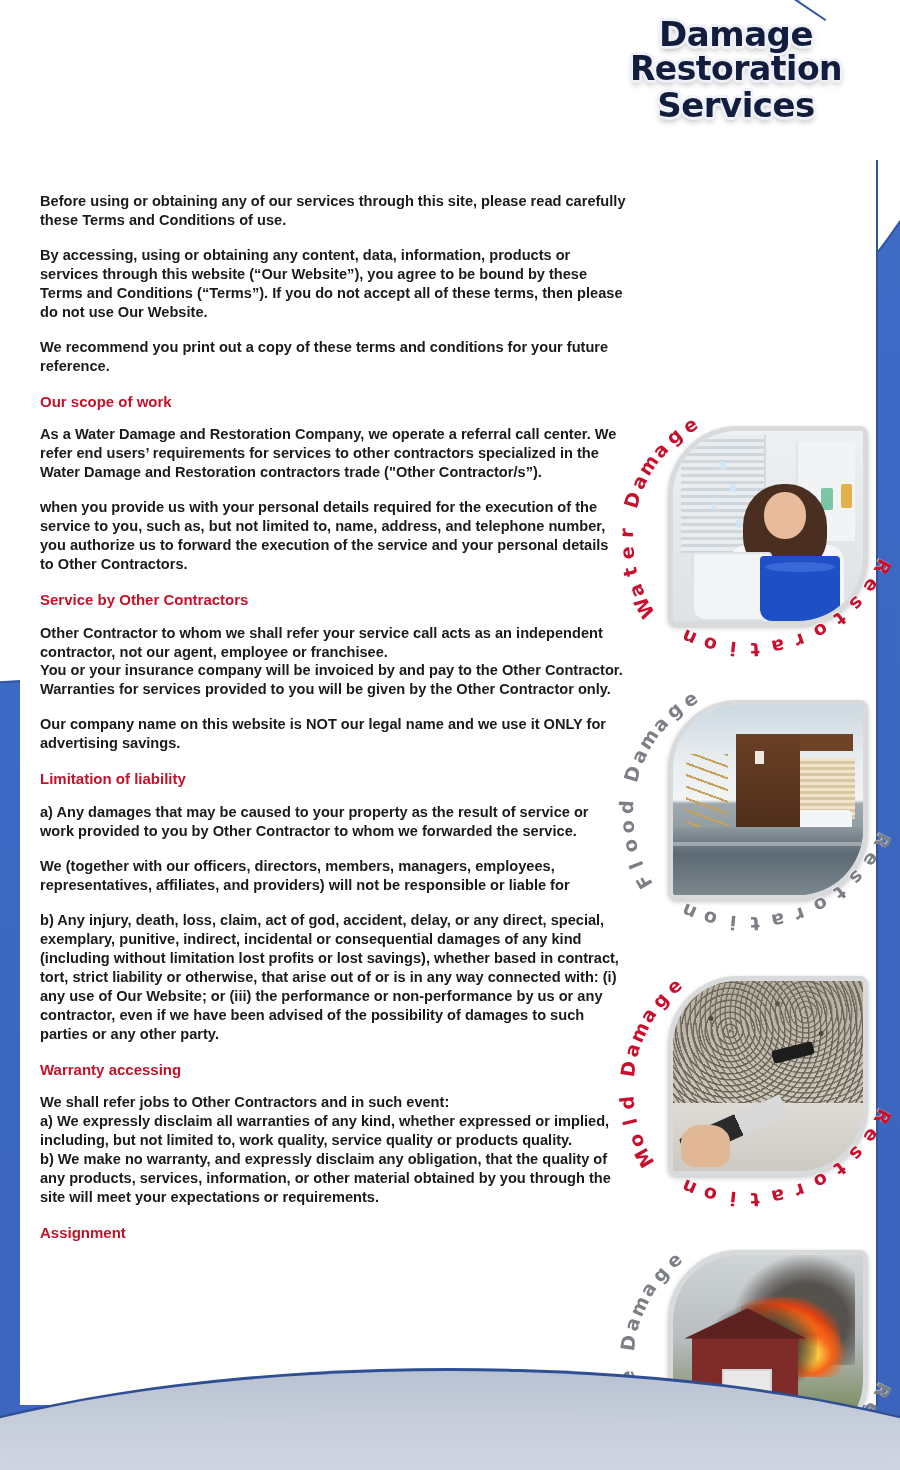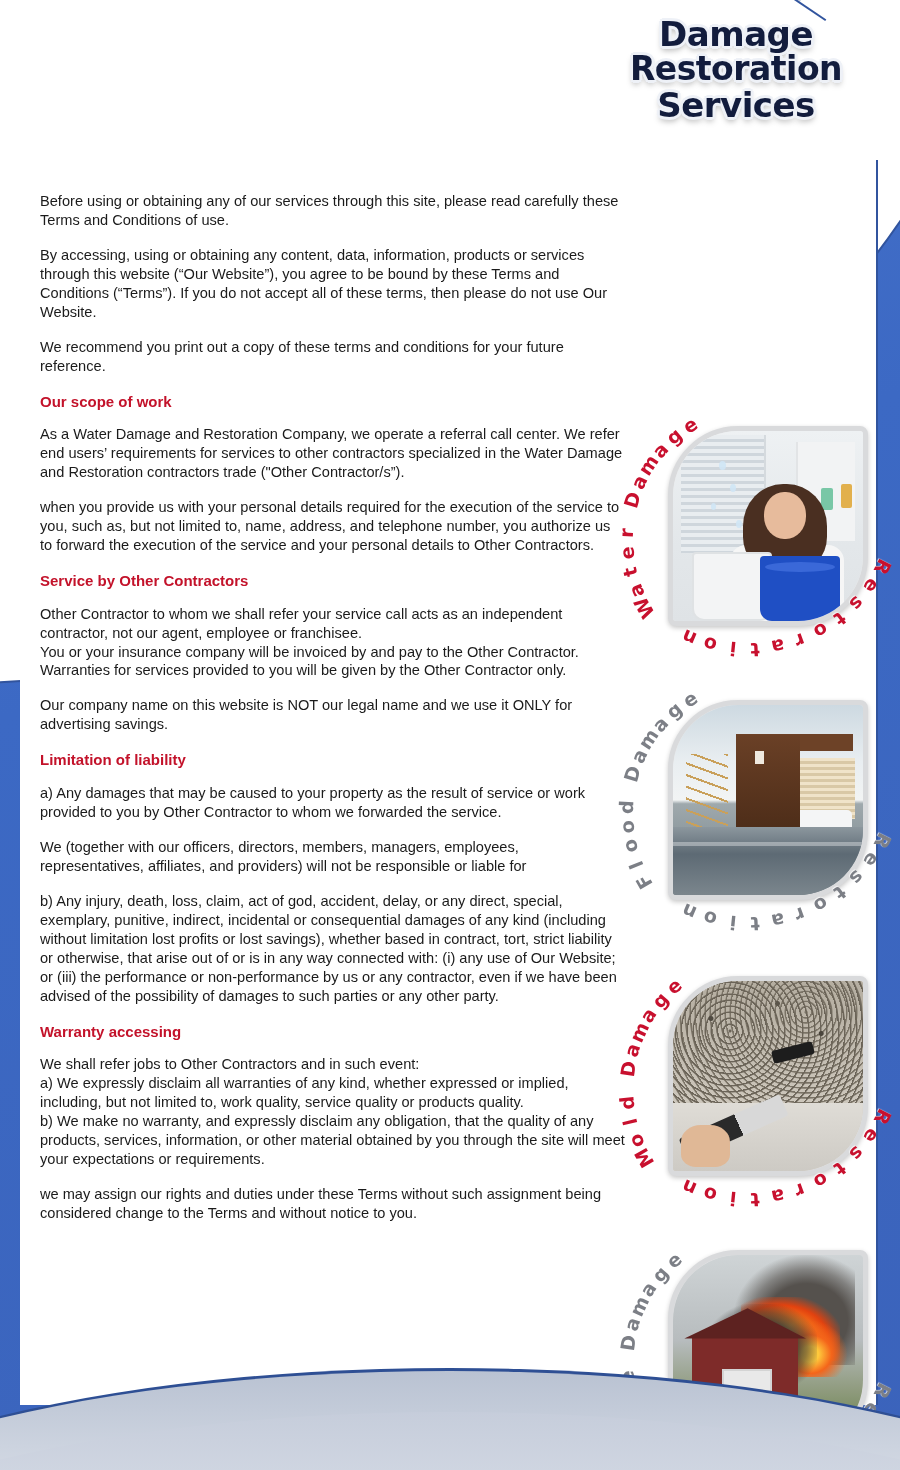--- a/index.html
+++ b/index.html
@@ -83,21 +83,21 @@
   
   .title-arc{
     position:absolute;left:108px;top:104px;width:370px;height:60px;z-index:35;
   }
 
   
   .content{
     position:absolute;left:40px;top:192px;width:590px;z-index:30;
     font-size:14.6px;line-height:1.30;color:#1b1b1b;
   }
-  .content p{margin:0 4px 16px 0;}
+  .content p{margin:0 4px 16px 0;font-weight:bold;}
   .content h3{
     margin:0 0 14px 0;
     font-size:15px;font-weight:bold;color:#c3122a;
   }
   .content h3.nogap{margin-bottom:2px;}
 
   
   .card{position:absolute;z-index:32;width:250px;height:265px;}
   .leaf{
     position:absolute;left:38px;top:38px;width:190px;height:190px;
@@ -244,21 +244,21 @@
     <h3>Limitation of liability</h3>
     <p>a) Any damages that may be caused to your property as the result of service or work provided to you by Other Contractor to whom we forwarded the service.</p>
     <p>We (together with our officers, directors, members, managers, employees, representatives, affiliates, and providers) will not be responsible or liable for</p>
     <p>b) Any injury, death, loss, claim, act of god, accident, delay, or any direct, special, exemplary, punitive, indirect, incidental or consequential damages of any kind (including without limitation lost profits or lost savings), whether based in contract, tort, strict liability or otherwise, that arise out of or is in any way connected with: (i) any use of Our Website; or (iii) the performance or non-performance by us or any contractor, even if we have been advised of the possibility of damages to such parties or any other party.</p>
 
     <h3>Warranty accessing</h3>
     <p style="white-space:pre-line">We shall refer jobs to Other Contractors and in such event:
 a) We expressly disclaim all warranties of any kind, whether expressed or implied, including, but not limited to, work quality, service quality or products quality.
 b) We make no warranty, and expressly disclaim any obligation, that the quality of any products, services, information, or other material obtained by you through the site will meet your expectations or requirements.</p>
 
-    <p>we may assign our rights and duties under these Terms without such assignment being considered change to the Terms and without notice to you.</p>
+    <h3 class="nogap">Assignment</h3>
   </div>
 
   <div class="card" style="left:630px;top:388px;">
     <div class="leaf">
       <div class="scene">
         <div class="w-wall"></div>
         <div class="w-blind"></div>
         <div class="w-shelf"></div>
         <div class="w-jar1"></div>
         <div class="w-jar2"></div>

